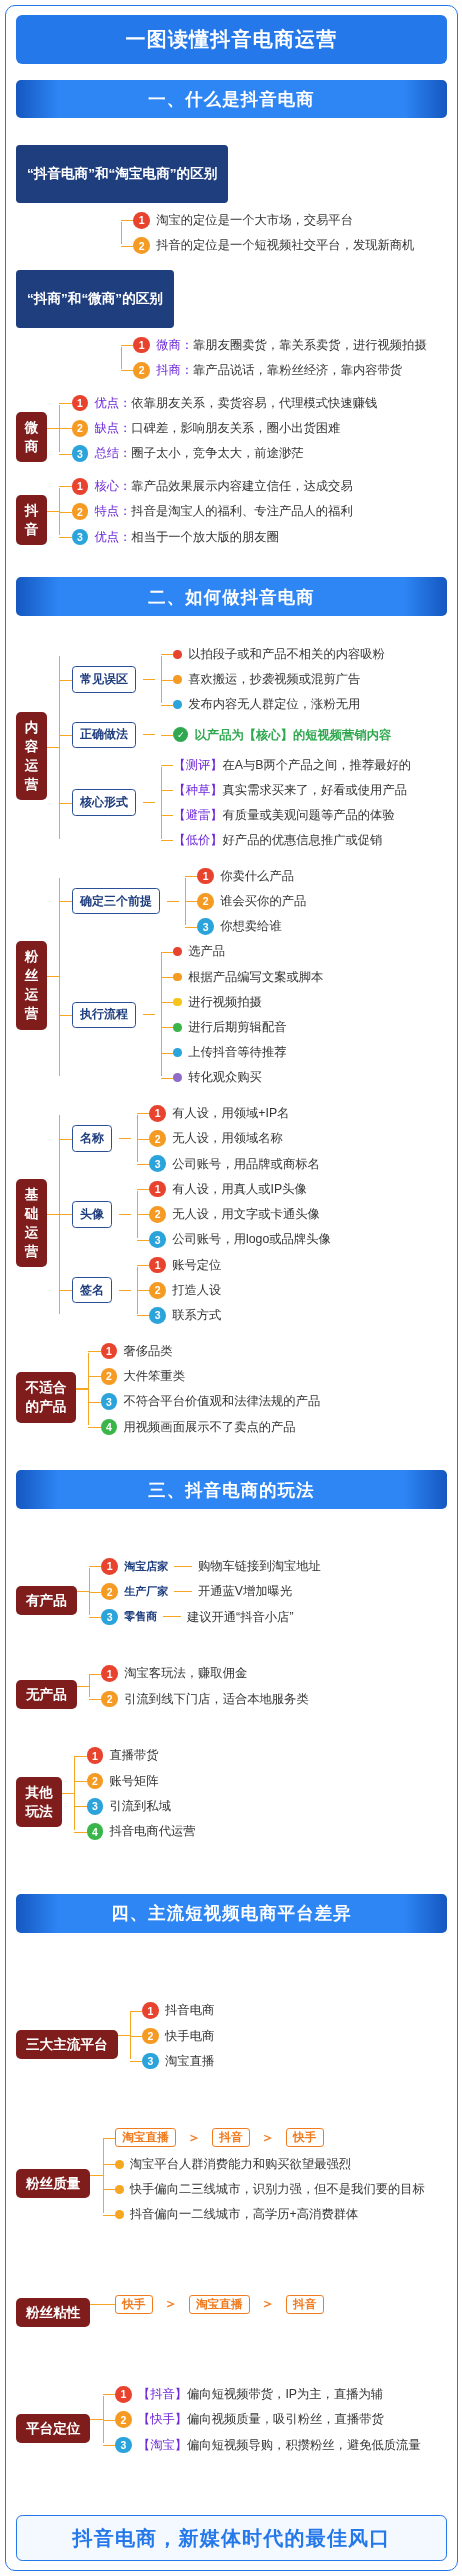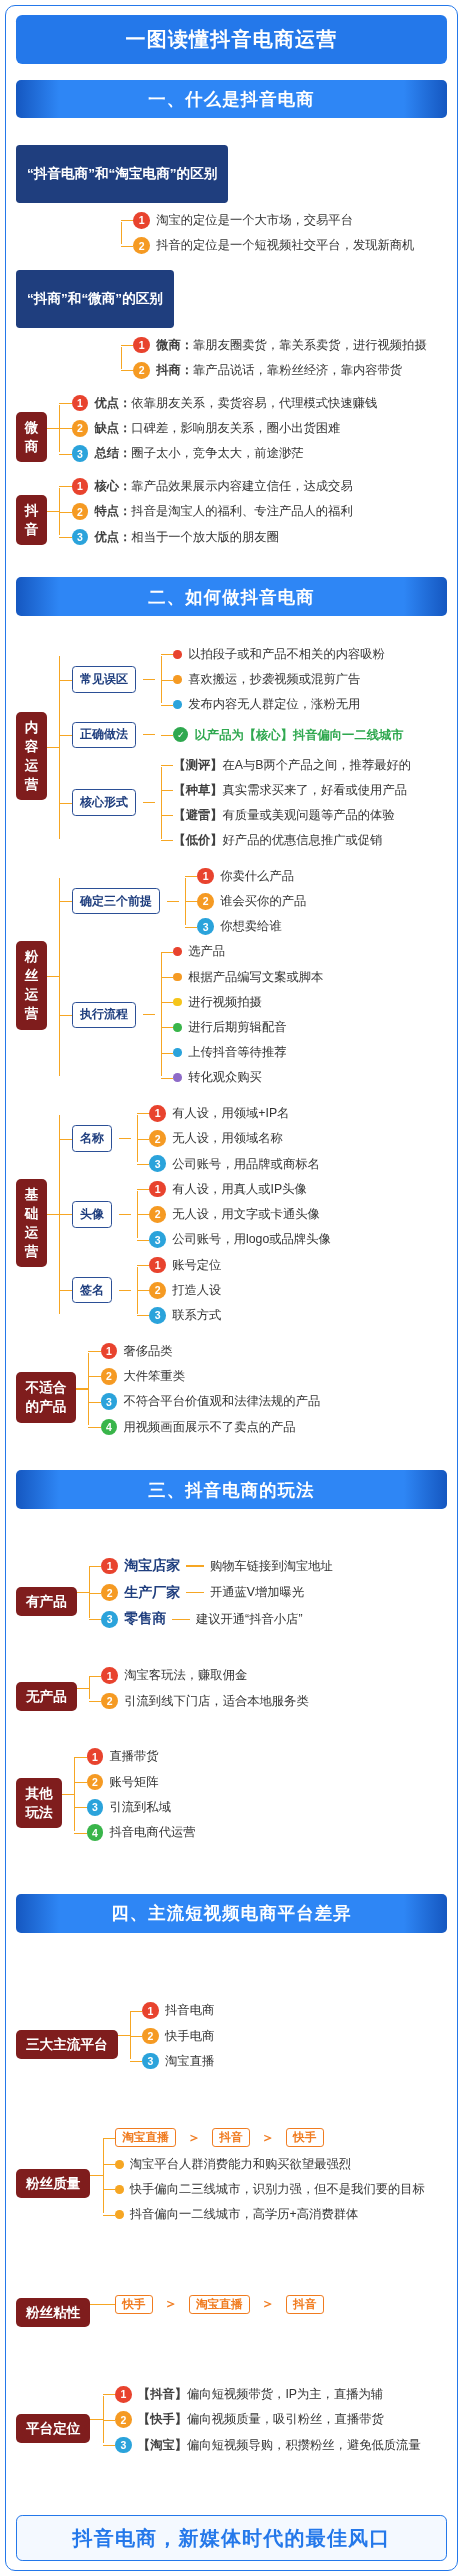--- a/index.html
+++ b/index.html
@@ -75,22 +75,22 @@
   }
   .kids.one::before { display:none; }
   .kid { position:relative; display:flex; align-items:center; gap:6.2px; }
   .kid::before {
     content:""; position:absolute; left:-12.3px; top:50%; width:12.3px;
     border-top:1.2px solid #F6A623;
   }
   .kids.indent { margin-left:105px; margin-top:8.6px; }
 
   .txt { font-size:12.3px; color:#333; line-height:1.35; }
-  .tag { font-weight:bold; color:#404040; }
-  .pname { font-weight:bold; color:#1F3E7E; font-size:14px; white-space:nowrap; }
+  .tag { font-weight:normal; color:#6d28d9; }
+  .pname { font-weight:bold; color:#1F3E7E; font-size:11px; white-space:nowrap; }
   .dash { flex:0 0 17.3px; height:1.2px; background:#F6A623; }
 
   .num {
     flex:0 0 auto; width:16.7px; height:16.7px; border-radius:50%;
     color:#fff; font-size:10.5px; font-weight:bold;
     display:inline-flex; align-items:center; justify-content:center;
   }
   .c1{background:#E8432E}.c2{background:#F59A23}.c3{background:#2BA3DB}.c4{background:#39B54A}
 
   .dot { flex:0 0 auto; width:8.6px; height:8.6px; border-radius:50%; background:#F6A623; }
@@ -216,21 +216,21 @@
             </div>
           </div>
         </div>
 
         <div class="kid tree">
           <div class="sub">正确做法</div>
           <div class="conn"></div>
           <div class="kids one">
             <div class="kid">
               <span class="check">✓</span>
-              <span class="txt green">以产品为【核心】抖音偏向一二线城市</span>
+              <span class="txt green">以产品为【核心】的短视频营销内容</span>
             </div>
           </div>
         </div>
 
         <div class="kid tree">
           <div class="sub">核心形式</div>
           <div class="conn"></div>
           <div class="kids">
             <div class="kid">
               <span class="txt"><b class="tag">【测评】</b><span>在A与B两个产品之间，推荐最好的</span></span>

